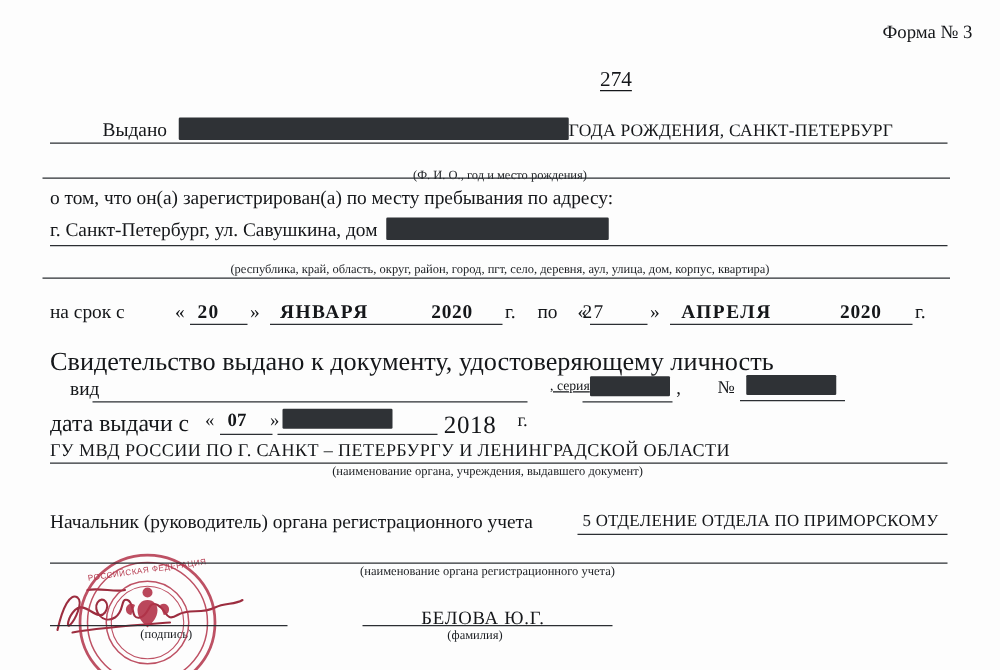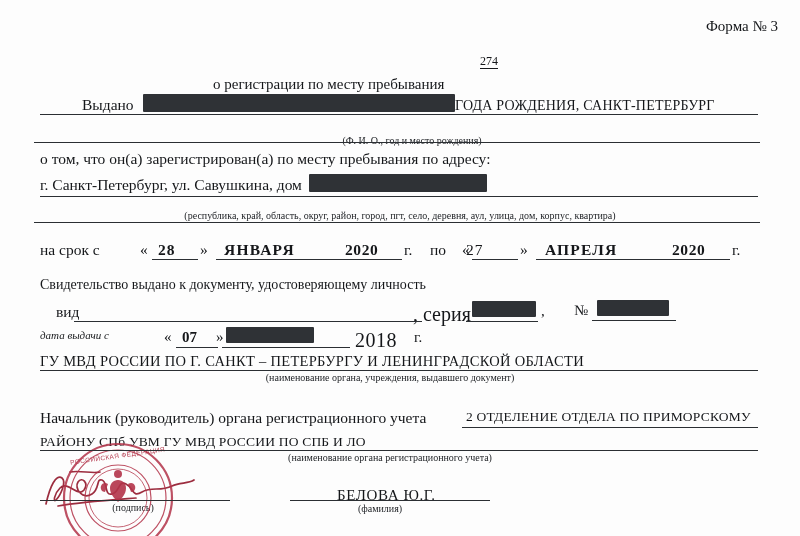--- a/index.html
+++ b/index.html
@@ -55,21 +55,21 @@
   #title-main {
     top: 52px;
     left: 240px;
     font-size: 20px;
     letter-spacing: 2.2px;
     font-weight: 400;
   }
   #cert-number {
     top: 54px;
     left: 480px;
-    font-size: 12px;
+    font-size: 17px;
     text-decoration: underline;
     text-underline-offset: 3px;
   }
   #title-sub {
     top: 76px;
     left: 213px;
     font-size: 15px;
   }
 
   #issued-label {
@@ -79,21 +79,21 @@
   }
   #issued-tail {
     top: 98px;
     left: 455px;
     font-size: 14px;
     letter-spacing: 0.2px;
   }
 
   #fio-caption {
     top: 135px;
-    left: 252px;
+    left: 240px;
     width: 320px;
   }
 
   #about-line {
     top: 150px;
     left: 40px;
     font-size: 15.5px;
   }
 
   #address-line {
@@ -126,32 +126,32 @@
   #term-day-to { left: 466px; font-weight: 400; letter-spacing: 1px; }
   #term-q4 { left: 520px; }
   #term-month-to { left: 545px; font-weight: 700; letter-spacing: 1.2px; }
   #term-year-to { left: 672px; font-weight: 700; letter-spacing: 0.6px; }
   #term-g2 { left: 732px; }
 
   
   #doc-intro {
     top: 277px;
     left: 40px;
-    font-size: 14px;
+    font-size: 21px;
   }
   #doc-kind-label { top: 303px; left: 56px; font-size: 15.5px; }
   #doc-kind-value {
     top: 303px; left: 79px;
     font-size: 13.5px; letter-spacing: 0.2px;
   }
-  #doc-series-label { top: 303px; left: 413px; font-size: 20px; }
+  #doc-series-label { top: 303px; left: 440px; font-size: 11px; text-decoration: underline; }
   #doc-comma { top: 303px; left: 541px; font-size: 15px; }
   #doc-num-label { top: 302px; left: 574px; font-size: 14.5px; }
 
-  #doc-date-label { top: 329px; left: 40px; font-size: 11px; font-style: italic; }
+  #doc-date-label { top: 329px; left: 40px; font-size: 19px; }
   #doc-date-q1 { top: 329px; left: 164px; font-size: 15px; }
   #doc-date-day { top: 329px; left: 182px; font-size: 15px; font-weight: 700; }
   #doc-date-q2 { top: 329px; left: 216px; font-size: 15px; }
   #doc-date-year { top: 329px; left: 355px; font-size: 20px; letter-spacing: 0.5px; }
   #doc-date-g { top: 329px; left: 414px; font-size: 15px; }
 
   #issuer-line {
     top: 353px; left: 40px;
     font-size: 14.5px;
     letter-spacing: 0.3px;
@@ -206,33 +206,32 @@
   }
 </style>
 </head>
 <body>
 
 <div class="page">
 
   <div class="abs" id="form-no">Форма № 3</div>
 
   <div class="abs" id="cert-number">274</div>
-  <div class="abs" id="title-sub">о регистрации по месту пребывания</div>
 
   <div class="abs" id="issued-label">Выдано</div>
   <div class="abs" id="issued-tail">ГОДА РОЖДЕНИЯ, САНКТ-ПЕТЕРБУРГ</div>
   <div class="caption" id="fio-caption">(Ф. И. О., год и место рождения)</div>
 
   <div class="abs" id="address-line">г. Санкт-Петербург, ул. Савушкина, дом</div>
   <div class="abs" id="about-line">о том, что он(а) зарегистрирован(а) по месту пребывания по адресу:</div>
   <div class="caption" id="addr-caption">(республика, край, область, округ, район, город, пгт, село, деревня, аул, улица, дом, корпус, квартира)</div>
 
   <div class="term" id="term-prefix">на срок с</div>
   <div class="term" id="term-q1">«</div>
-  <div class="term" id="term-day-from">28</div>
+  <div class="term" id="term-day-from">20</div>
   <div class="term" id="term-q2">»</div>
   <div class="term" id="term-month-from">ЯНВАРЯ</div>
   <div class="term" id="term-year-from">2020</div>
   <div class="term" id="term-g1">г.</div>
   <div class="term" id="term-po">по</div>
   <div class="term" id="term-q3">«</div>
   <div class="term" id="term-day-to">27</div>
   <div class="term" id="term-q4">»</div>
   <div class="term" id="term-month-to">АПРЕЛЯ</div>
   <div class="term" id="term-year-to">2020</div>
@@ -248,22 +247,21 @@
   <div class="abs" id="doc-date-q1">«</div>
   <div class="abs" id="doc-date-day">07</div>
   <div class="abs" id="doc-date-q2">»</div>
   <div class="abs" id="doc-date-year">2018</div>
   <div class="abs" id="doc-date-g">г.</div>
 
   <div class="abs" id="issuer-line">ГУ  МВД  РОССИИ  ПО  Г. САНКТ – ПЕТЕРБУРГУ  И  ЛЕНИНГРАДСКОЙ ОБЛАСТИ</div>
   <div class="caption" id="issuer-caption">(наименование органа, учреждения, выдавшего документ)</div>
 
   <div class="abs" id="chief-label">Начальник (руководитель) органа регистрационного учета</div>
-  <div class="abs" id="chief-value-1">2 ОТДЕЛЕНИЕ ОТДЕЛА  ПО ПРИМОРСКОМУ</div>
-  <div class="abs" id="chief-value-2">РАЙОНУ СПб УВМ  ГУ  МВД  РОССИИ  ПО СПБ  И  ЛО</div>
+  <div class="abs" id="chief-value-1">5 ОТДЕЛЕНИЕ ОТДЕЛА  ПО ПРИМОРСКОМУ</div>
   <div class="caption" id="organ-caption">(наименование органа регистрационного учета)</div>
 
   <div class="caption" id="sign-caption">(подпись)</div>
   <div class="abs" id="surname-value">БЕЛОВА Ю.Г.</div>
   <div class="caption" id="surname-caption">(фамилия)</div>
 
   <svg id="signature" viewBox="0 0 160 42">
     <g fill="none" stroke="#9c2d3f" stroke-width="1.7" stroke-linecap="round">
       <path d="M6 36 C10 18, 16 6, 22 10 C27 14, 20 28, 16 32 C13 35, 14 26, 20 20 C28 12, 38 30, 44 22 C49 15, 42 8, 38 14 C34 20, 42 32, 52 26 C60 21, 56 10, 62 12 C68 14, 64 28, 72 26 C80 24, 78 12, 86 16 C94 20, 92 30, 102 24 C112 18, 120 24, 132 18 C140 14, 148 16, 154 12"></path>
       <path d="M30 4 C40 2, 52 6, 60 4"></path>

